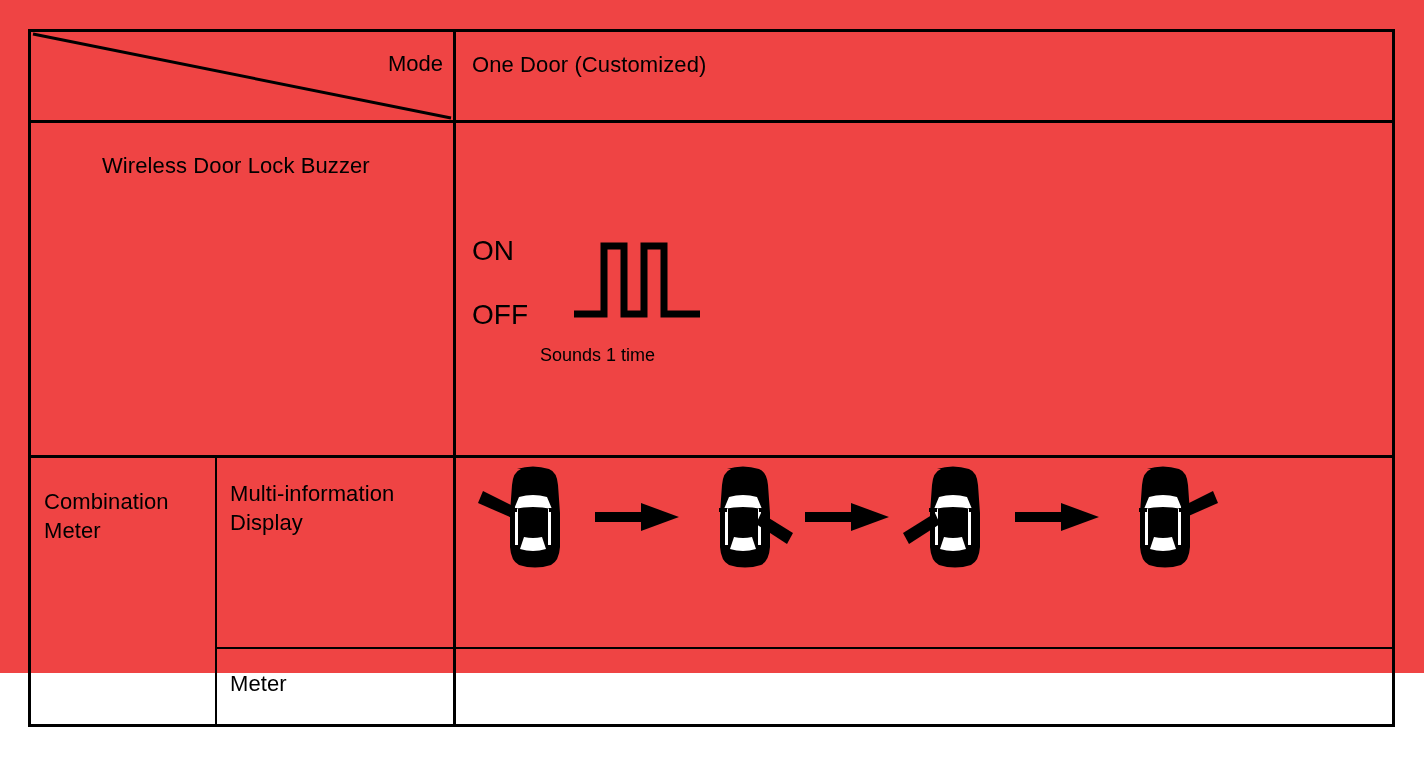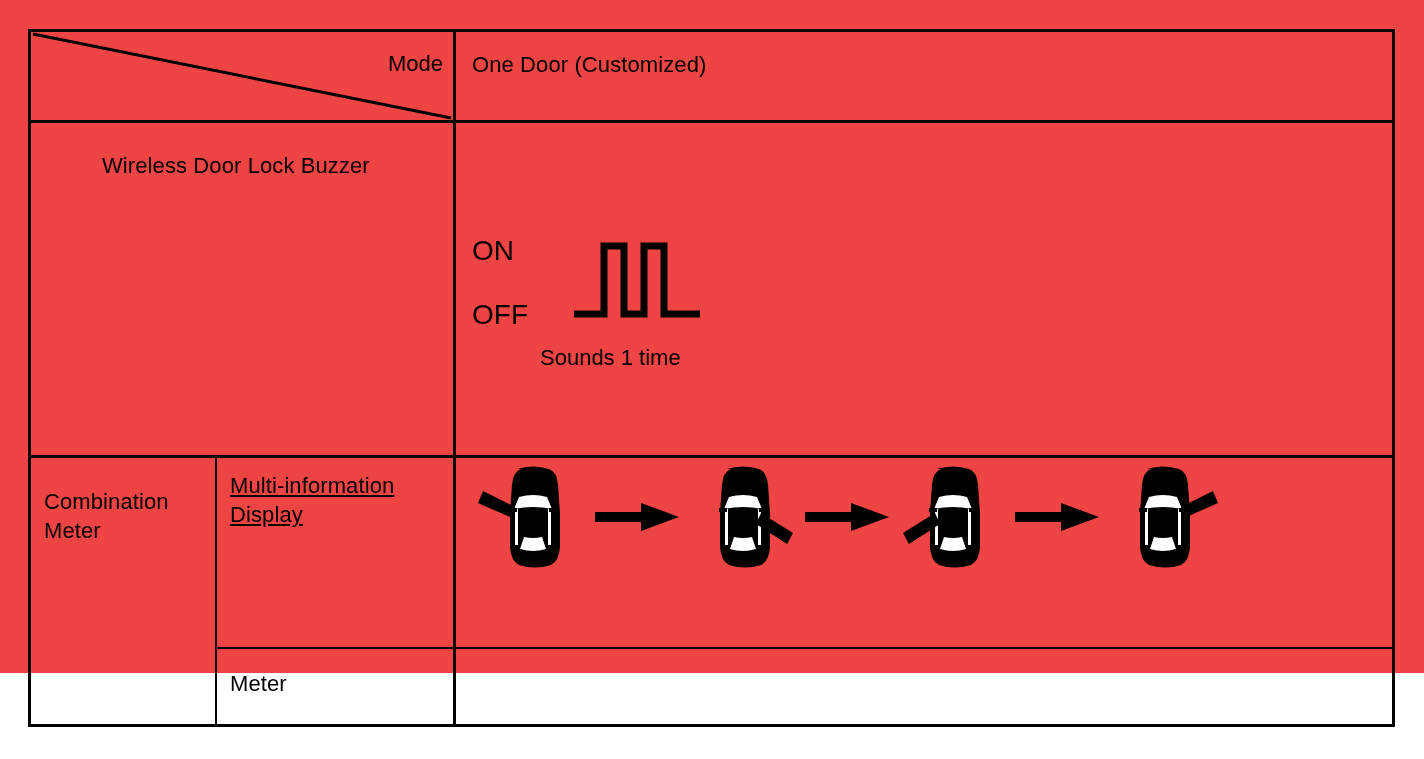--- a/index.html
+++ b/index.html
@@ -90,21 +90,21 @@
   .wave-off { left: 0px;  top: 64px; }
   .wave-svg {
     position: absolute;
     left: 100px;
     top: -8px;
   }
   .wave-caption {
     position: absolute;
     left: 68px;
     top: 105px;
-    font-size: 22px;
+    font-size: 18px;
     white-space: nowrap;
   }
 
   
   .seq {
     position: absolute;
     left: 18px;
     top: 8px;
     display: flex;
     flex-direction: row;
@@ -164,21 +164,21 @@
         <div class="wave-caption">Sounds 1 time</div>
       </div>
     </div>
 
     <div class="cell" style="left:0px; top:423px; width:184px; height:269px;">
       <div class="cell-text" style="position:absolute; left:13px; top:32px;">Combination
 Meter</div>
     </div>
 
     <div class="cell" style="left:184px; top:423px; width:238px; height:192px;">
-      <div class="cell-text" style="position:absolute; left:15px; top:16px;text-decoration:underline;">Multi-information
+      <div class="cell-text" style="position:absolute; left:15px; top:24px;">Multi-information
 Display</div>
     </div>
 
     <div class="cell" style="left:422px; top:423px; width:939px; height:192px;">
 
       <div class="seq">
 
         <svg class="seq-car" viewBox="0 0 120 108">
           <g>
 

